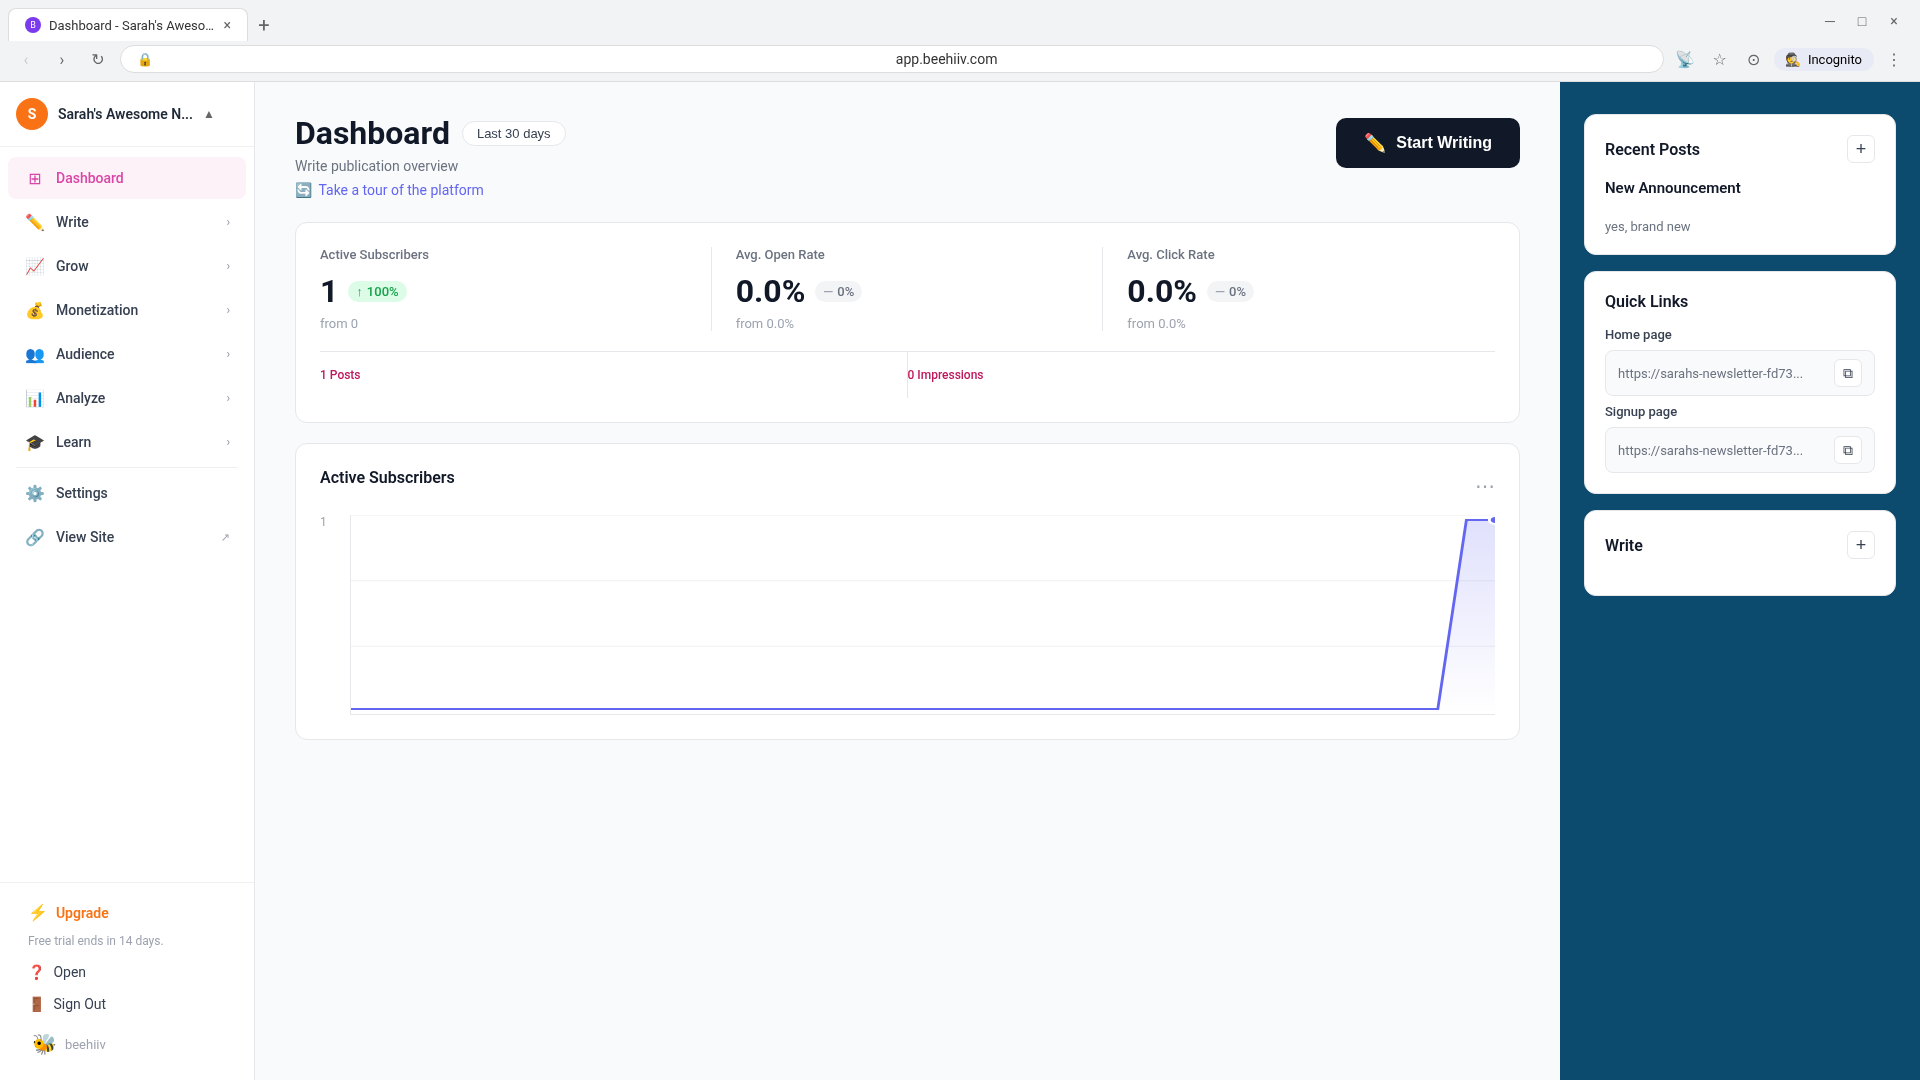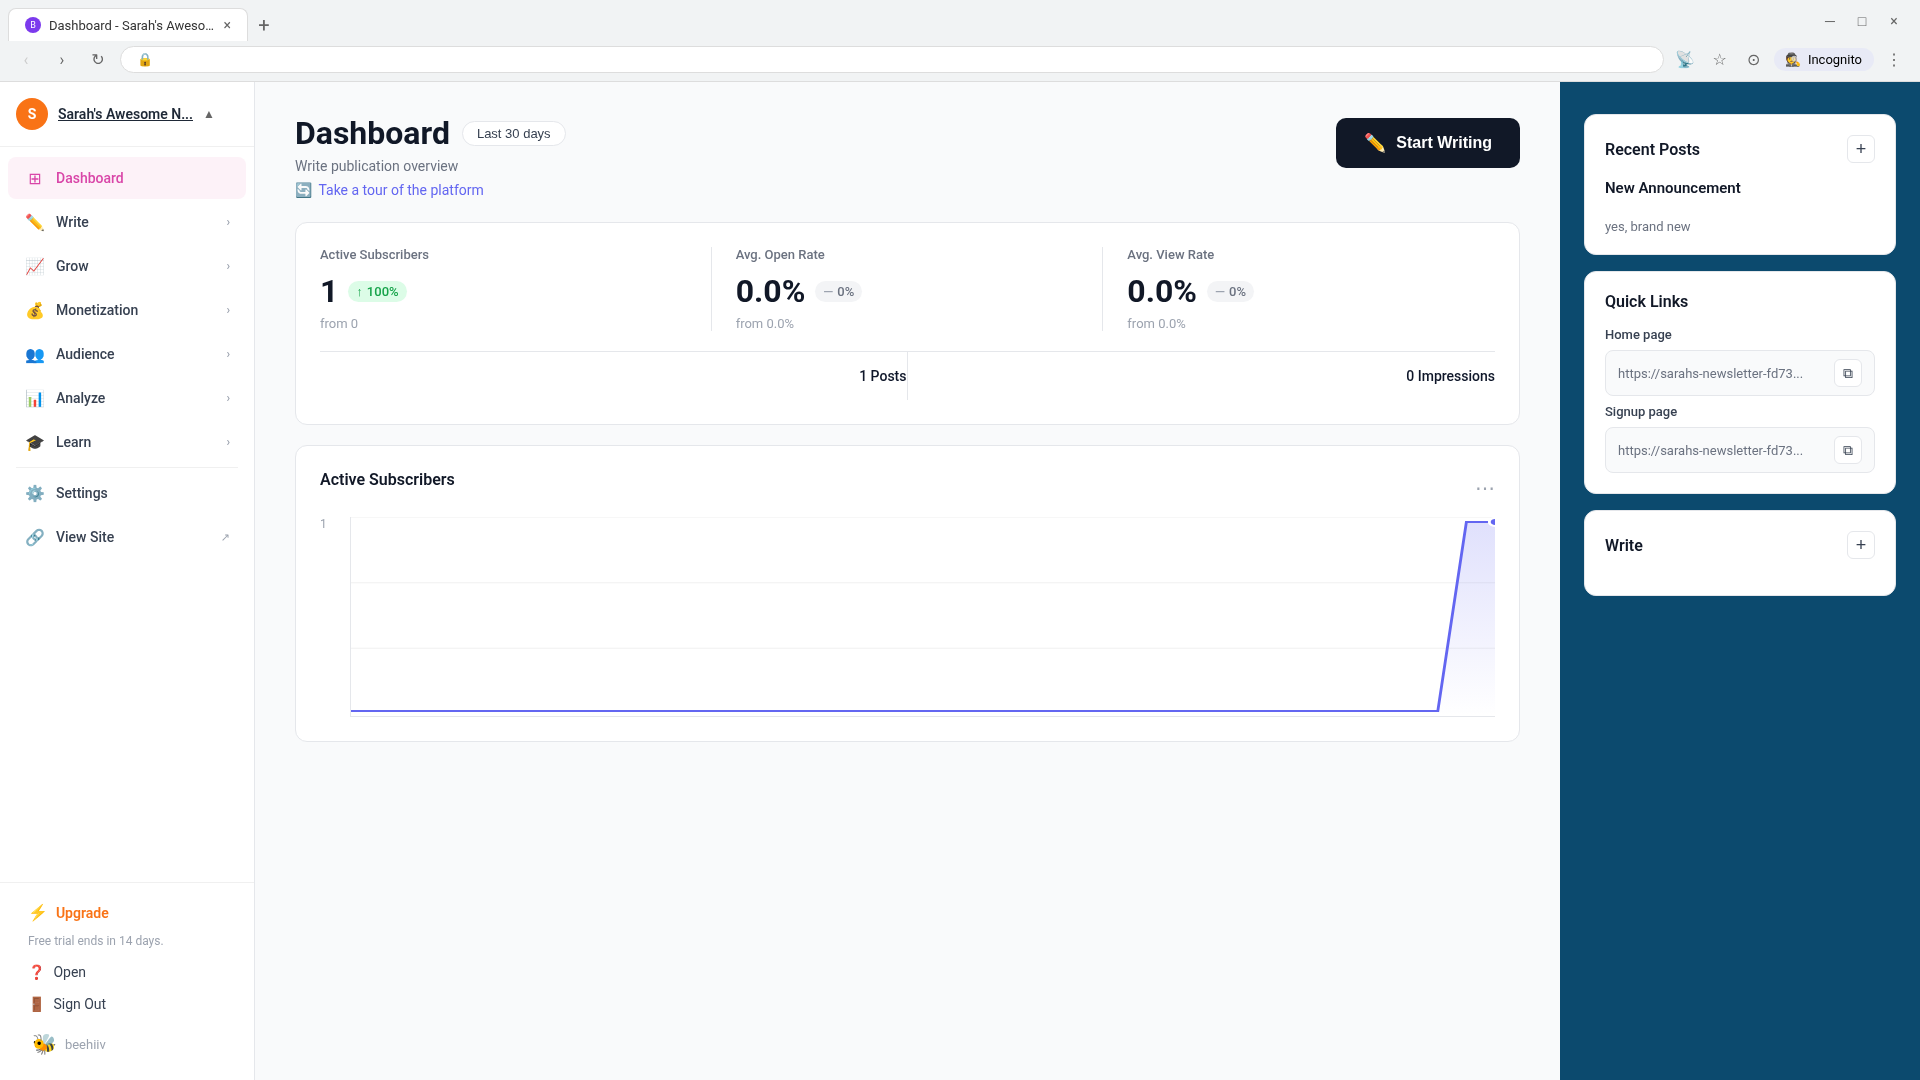--- a/index.html
+++ b/index.html
@@ -25,21 +25,21 @@
     .window-controls { display: flex; gap: 4px; padding: 0 8px; }
     .browser-top { display: flex; align-items: center; }
 
     
     .app-layout { display: flex; flex: 1; overflow: hidden; }
 
     
     .sidebar { width: 255px; background: white; border-right: 1px solid #e5e7eb; display: flex; flex-direction: column; overflow-y: auto; flex-shrink: 0; }
     .sidebar-header { padding: 16px; display: flex; align-items: center; gap: 10px; border-bottom: 1px solid #f0f0f0; }
     .sidebar-pub-icon { width: 32px; height: 32px; border-radius: 50%; background: #f97316; display: flex; align-items: center; justify-content: center; font-size: 14px; color: white; font-weight: bold; flex-shrink: 0; }
-    .sidebar-pub-name { font-size: 14px; font-weight: 600; color: #1f2937; white-space: nowrap; overflow: hidden; text-overflow: ellipsis; text-decoration: underline; }
+    .sidebar-pub-name { font-size: 14px; font-weight: 600; color: #1f2937; white-space: nowrap; overflow: hidden; text-overflow: ellipsis; }
     .sidebar-scroll-btn { color: #666; font-size: 12px; }
 
     .sidebar-nav { flex: 1; padding: 8px 0; }
     .nav-item { display: flex; align-items: center; padding: 10px 16px; cursor: pointer; border-radius: 8px; margin: 2px 8px; color: #374151; font-size: 14px; font-weight: 500; transition: background 0.15s; }
     .nav-item.active { background: #fdf2f8; color: #d946a8; }
     .nav-item .nav-icon { width: 22px; height: 22px; margin-right: 10px; display: flex; align-items: center; justify-content: center; font-size: 16px; flex-shrink: 0; }
     .nav-item .nav-label { flex: 1; }
     .nav-item .nav-arrow { font-size: 12px; color: #9ca3af; }
     .nav-item.active .nav-icon { color: #d946a8; }
 
@@ -74,21 +74,21 @@
     .stat-value-row { display: flex; align-items: center; gap: 10px; margin-bottom: 6px; }
     .stat-value { font-size: 32px; font-weight: 700; color: #111827; }
     .stat-change { display: flex; align-items: center; gap: 4px; font-size: 13px; padding: 3px 8px; border-radius: 20px; font-weight: 500; }
     .stat-change.positive { background: #dcfce7; color: #16a34a; }
     .stat-change.neutral { background: #f3f4f6; color: #6b7280; }
     .stat-from { font-size: 13px; color: #9ca3af; }
     .arrow-up { color: #16a34a; }
     .arrow-neutral { color: #9ca3af; }
 
     .counts-row { display: grid; grid-template-columns: 1fr 1fr; border-top: 1px solid #e5e7eb; margin-top: 20px; }
-    .count-item { padding: 16px 0; text-align: right; font-size: 14px; color: #0f172a; font-weight: 500; }
+    .count-item { padding: 16px 0; text-align: left; font-size: 12px; color: #be185d; font-weight: 500; }
     .count-item:first-child { border-right: 1px solid #e5e7eb; }
 
     
     .chart-section { background: white; border: 1px solid #e5e7eb; border-radius: 12px; padding: 24px; }
     .chart-section-title { font-size: 16px; font-weight: 600; color: #111827; margin-bottom: 16px; }
     .chart-area { position: relative; height: 200px; }
     .chart-y-label { position: absolute; left: 0; top: 0; font-size: 12px; color: #9ca3af; }
     .chart-container { margin-left: 30px; height: 100%; position: relative; border-left: 1px solid #e5e7eb; border-bottom: 1px solid #e5e7eb; }
 
     
@@ -136,20 +136,21 @@
       <div class="browser-nav-btn" style="font-size:14px;">□</div>
       <div class="browser-nav-btn" style="font-size:14px;">×</div>
     </div>
   </div>
   <div class="browser-controls">
     <div class="browser-nav-btn disabled">‹</div>
     <div class="browser-nav-btn">›</div>
     <div class="browser-nav-btn">↻</div>
     <div class="address-bar">
       <span class="lock-icon">🔒</span>
+      <span>app.beehiiv.com</span>
     </div>
     <div class="browser-actions">
       <div class="browser-action-btn">📡</div>
       <div class="browser-action-btn">☆</div>
       <div class="browser-action-btn">⊙</div>
       <div class="incognito-btn">
         <span>🕵️</span>
         <span>Incognito</span>
       </div>
       <div class="browser-action-btn">⋮</div>
@@ -289,21 +290,21 @@
             <span class="stat-value">0.0%</span>
             <span class="stat-change neutral">
               <span class="arrow-neutral">—</span>
               <span>0%</span>
             </span>
           </div>
           <div class="stat-from">from 0.0%</div>
         </div>
 
         <div class="stat-item">
-          <div class="stat-label">Avg. View Rate</div>
+          <div class="stat-label">Avg. Click Rate</div>
           <div class="stat-value-row">
             <span class="stat-value">0.0%</span>
             <span class="stat-change neutral">
               <span class="arrow-neutral">—</span>
               <span>0%</span>
             </span>
           </div>
           <div class="stat-from">from 0.0%</div>
         </div>
       </div>

